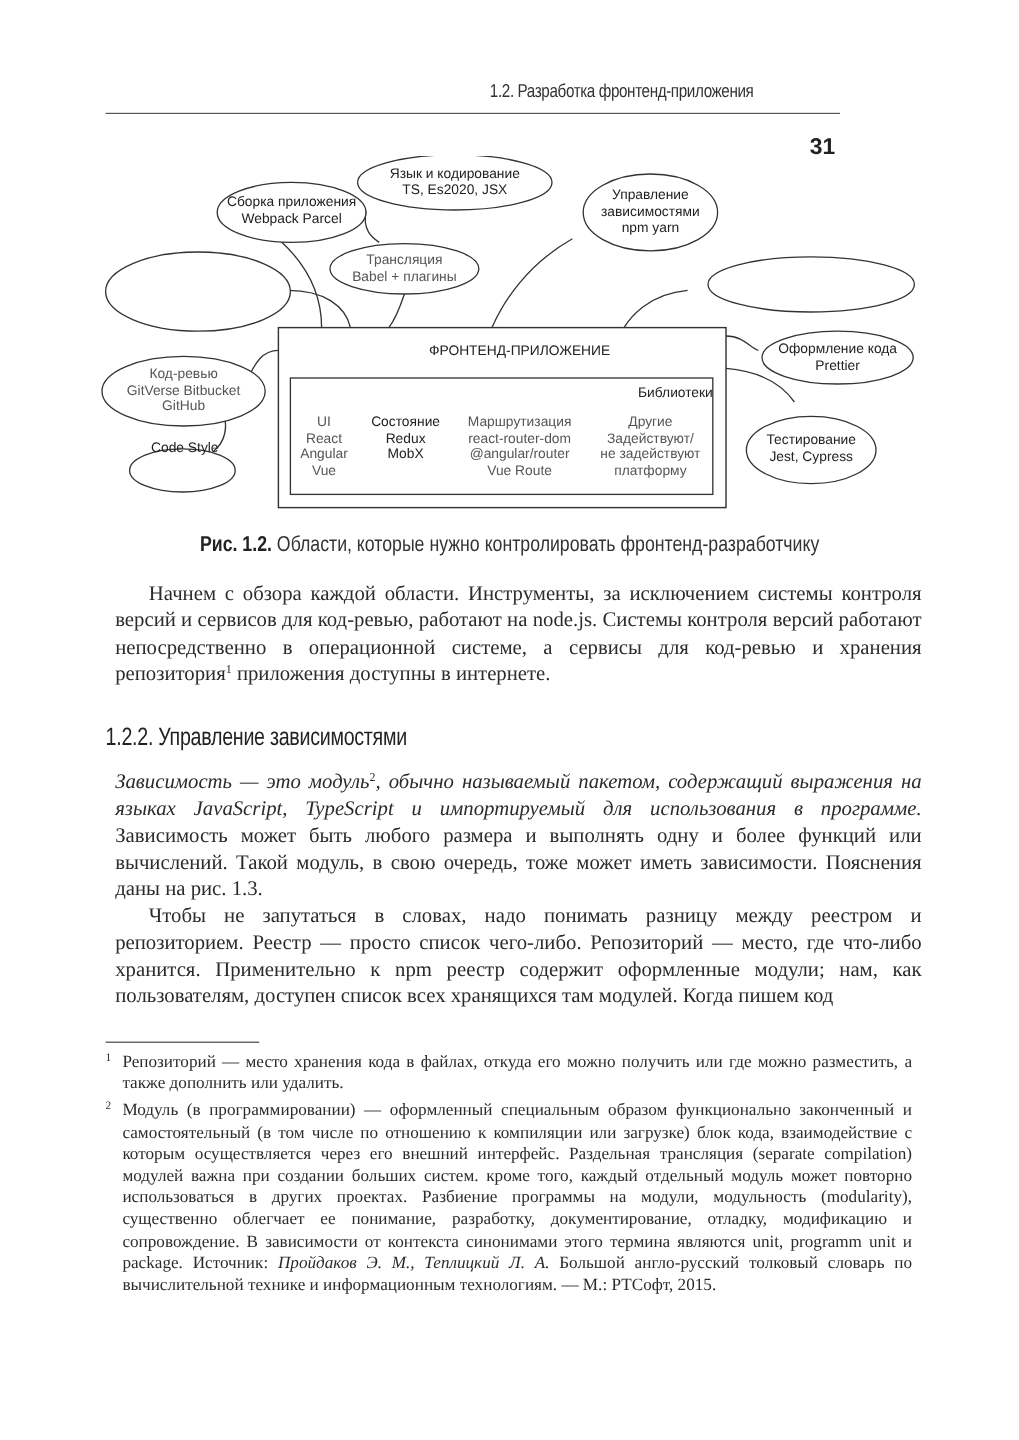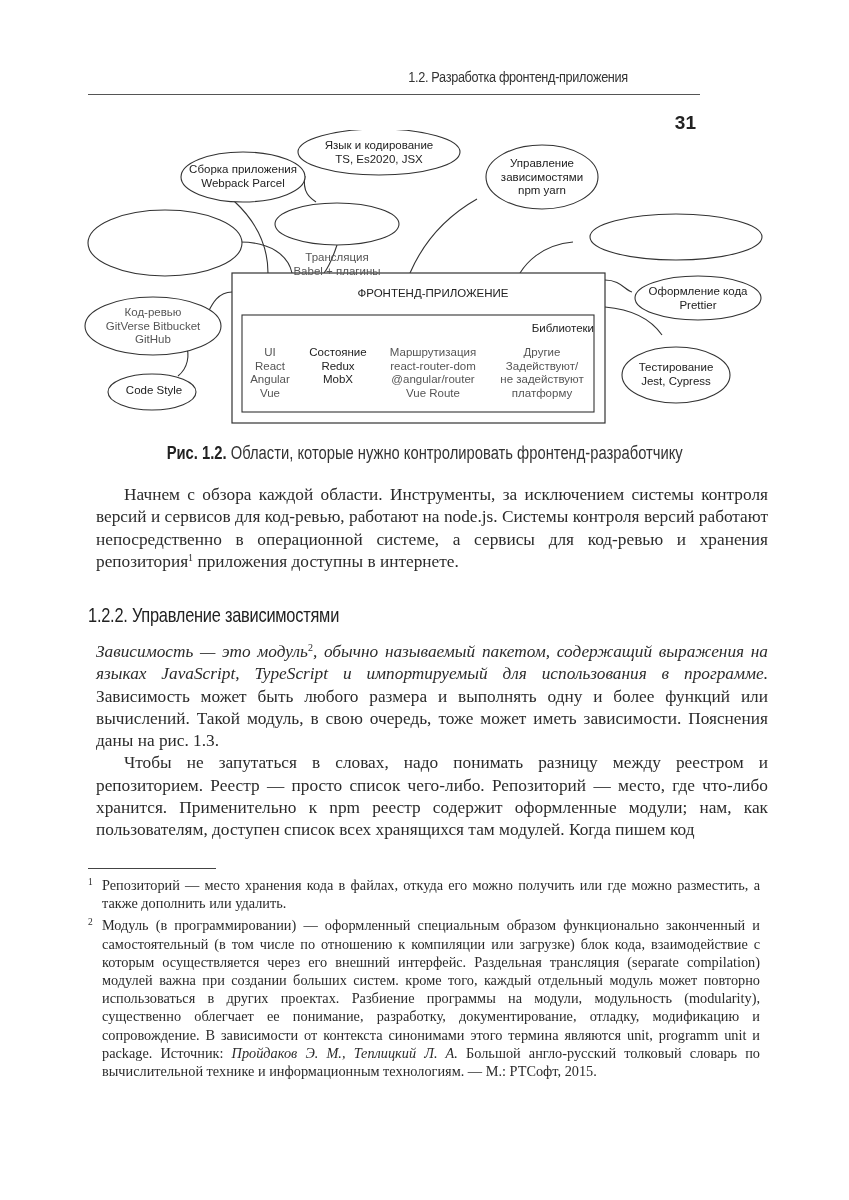--- a/index.html
+++ b/index.html
@@ -74,39 +74,39 @@
   </svg>
 
   <div class="node" style="left:101px; top:33px; width:124px;">
     <div>Сборка приложения</div>
     <div>Webpack Parcel</div>
   </div>
   <div class="node" style="left:219px; top:9px; width:160px;">
     <div>Язык и кодирование</div>
     <div>TS, Es2020, JSX</div>
   </div>
-  <div class="node gray" style="left:195px; top:81px; width:124px;margin-top:40px;">
+  <div class="node gray" style="left:195px; top:81px; width:124px;">
     <div>Трансляция</div>
     <div>Babel + плагины</div>
   </div>
   <div class="node" style="left:406px; top:27px; width:112px;">
     <div>Управление</div>
     <div>зависимостями</div>
     <div>npm yarn</div>
   </div>
   <div class="node gray" style="left:5px; top:176px; width:136px;">
     <div>Код-ревью</div>
     <div>GitVerse Bitbucket</div>
     <div>GitHub</div>
   </div>
   <div class="node" style="left:555px; top:155px; width:126px;">
     <div>Оформление кода</div>
     <div>Prettier</div>
   </div>
-  <div class="node" style="left:28px; top:254px; width:92px;">
+  <div class="node" style="left:28px; top:238px; width:92px;">
     <div>Code Style</div>
   </div>
   <div class="node" style="left:542px; top:231px; width:108px;">
     <div>Тестирование</div>
     <div>Jest, Cypress</div>
   </div>
 
   <div class="app-title">ФРОНТЕНД-ПРИЛОЖЕНИЕ</div>
   <div class="lib-title">Библиотеки</div>
 

